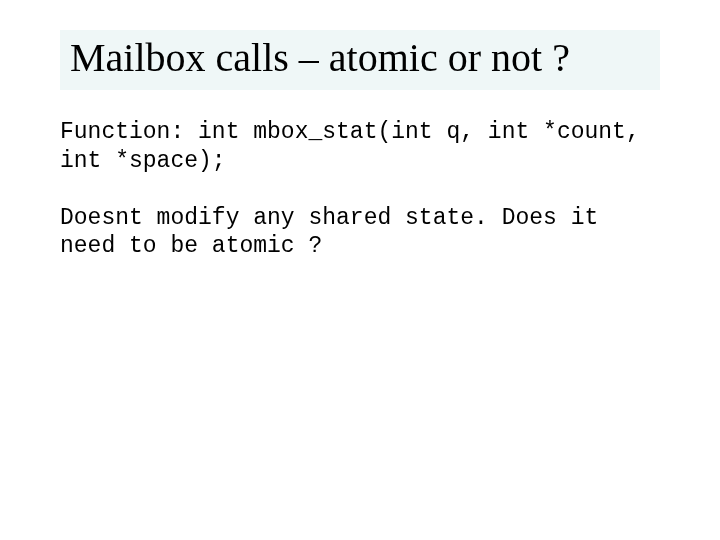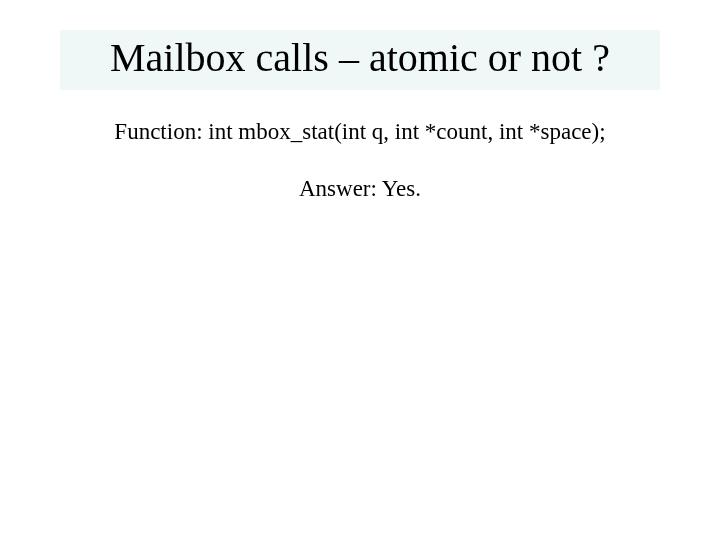--- a/index.html
+++ b/index.html
@@ -10,49 +10,49 @@
     background: #ffffff;
     font-family: "Times New Roman", Times, serif;
     color: #000000;
   }
   .slide {
     position: relative;
     width: 720px;
     height: 404px;
     box-sizing: border-box;
     padding: 20px 60px 20px 60px;
-    text-align: center;
   }
   .title-box {
     background: #eff7f7;
     padding: 6px 10px 10px 10px;
     margin-top: 10px;
     margin-bottom: 28px;
   }
   .title-text {
     font-size: 40px;
     font-weight: 400;
     line-height: 1.1;
   }
   .body-text {
     font-size: 23px;
     line-height: 1.25;
   }
   .para {
     margin-bottom: 28px;
+    font-family: Liberation Mono, monospace;
   }
 </style>
 </head>
 <body>
 
 <div class="slide">
 
   <div class="title-box">
     <div class="title-text">Mailbox calls – atomic or not ?</div>
   </div>
 
   <div class="body-text para">Function: int  mbox_stat(int q, int *count, int *space);</div>
 
+  <div class="body-text para">Doesnt modify any shared state. Does it need to be atomic ?</div>
 
-  <div class="body-text para">Answer: Yes.</div>
 
 
 </div>
 
 </body></html>

